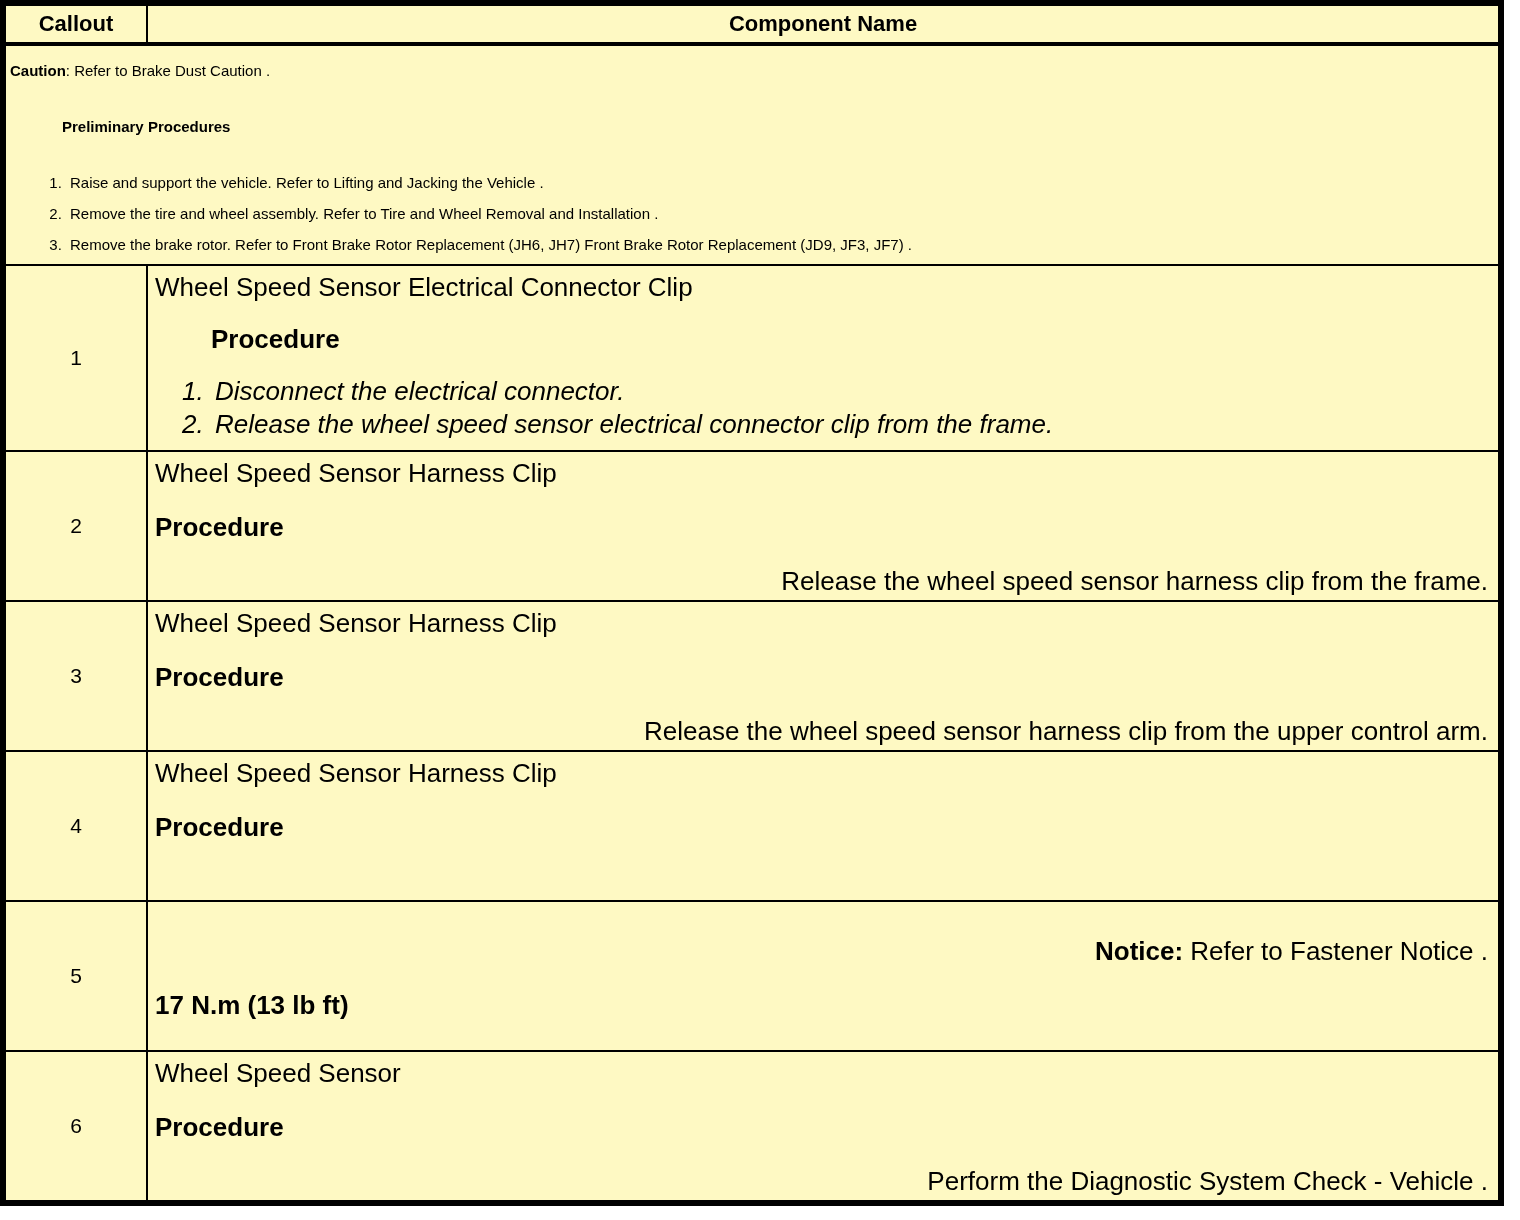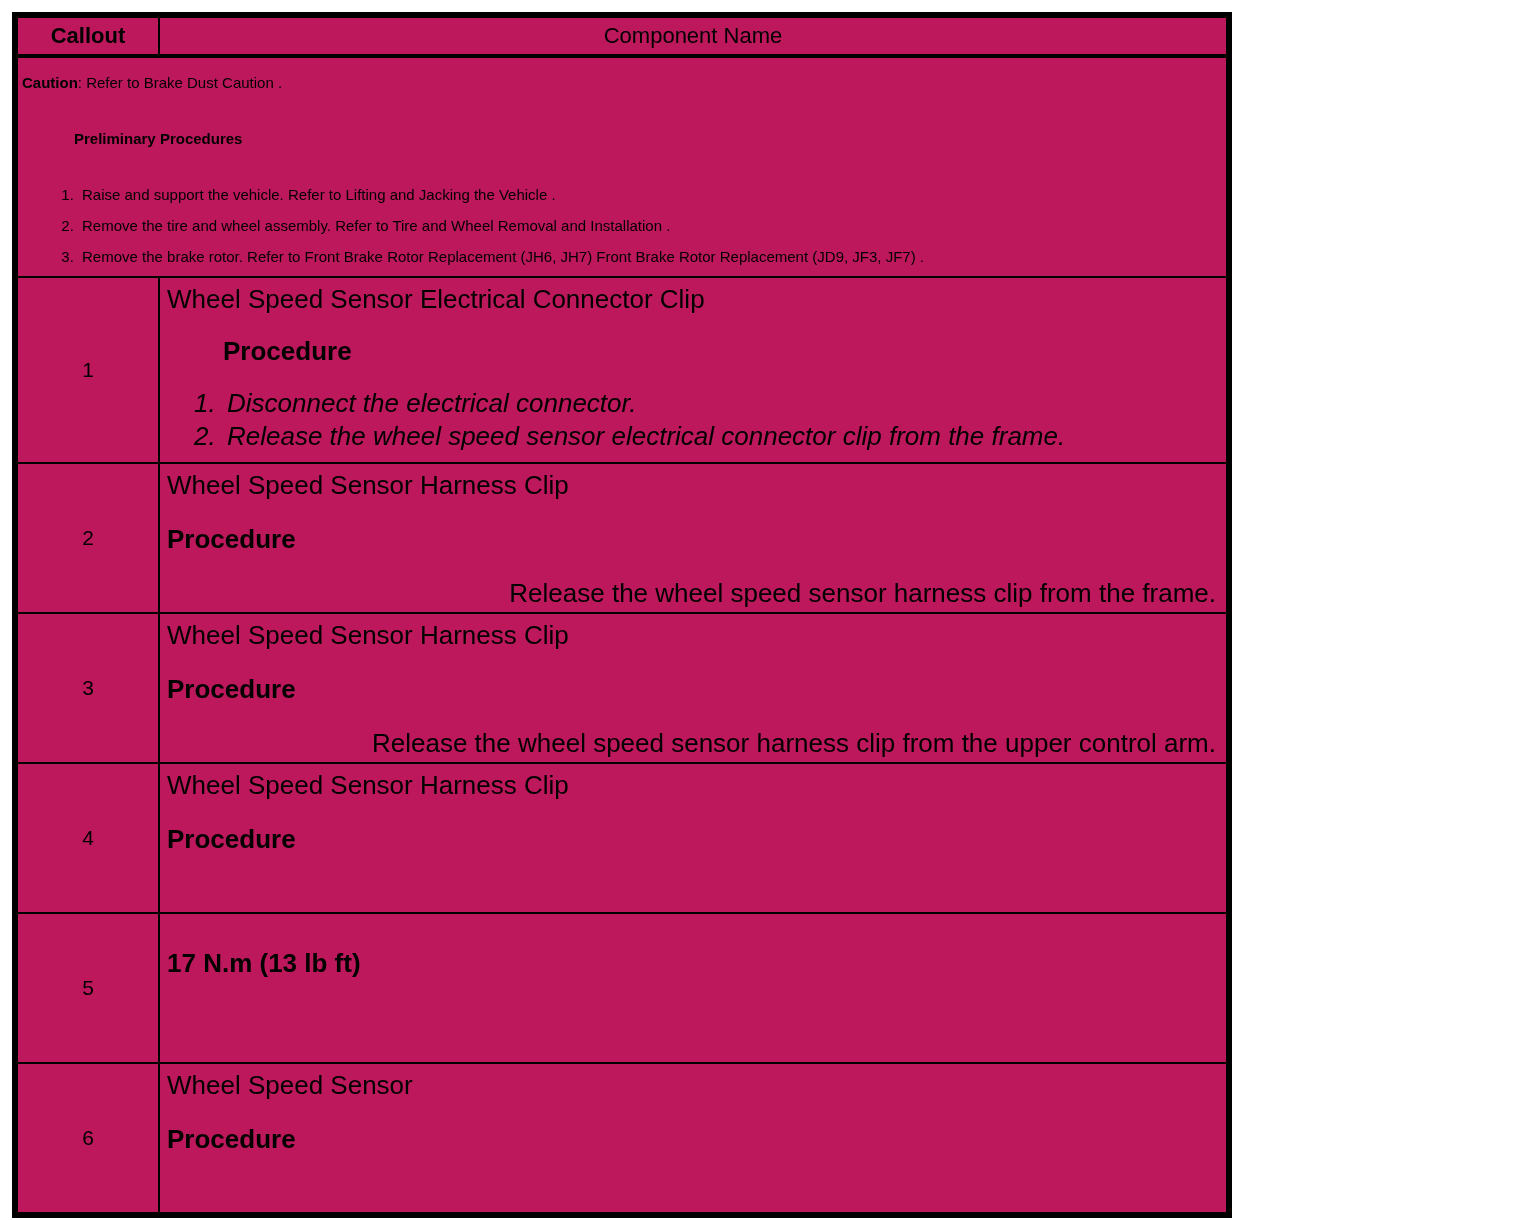--- a/index.html
+++ b/index.html
@@ -5,24 +5,24 @@
   * { box-sizing: border-box; }
   html, body {
     margin: 0;
     padding: 0;
     background: #ffffff;
     width: 1520px;
     font-family: "Liberation Sans", sans-serif;
     color: #000000;
   }
   .doc-table {
-    margin: 12px;
+    margin: 0;
     border: 6px solid #000000;
-    width: 1220px;
-    background: #be185d;
+    width: 1504px;
+    background: #fef9c3;
   }
   .row { display: flex; }
   .border-top-thin { border-top: 2px solid #000000; }
 
   
   .header-row {
     height: 40px;
     border-bottom: 4px solid #000000;
   }
   .header-callout {
@@ -33,21 +33,21 @@
     align-items: center;
     justify-content: center;
     font-weight: bold;
     font-size: 22px;
   }
   .header-component {
     flex: 1;
     display: flex;
     align-items: center;
     justify-content: center;
-    font-weight: normal;
+    font-weight: bold;
     font-size: 22px;
   }
 
   
   .intro-cell {
     flex: 1;
     padding: 12px 14px 10px 4px;
     font-size: 15px;
     line-height: 26px;
     height: 218px;
@@ -149,25 +149,27 @@
     <div class="callout-cell">4</div>
     <div class="component-cell">
       <p>Wheel Speed Sensor Harness Clip</p>
       <p class="proc-label">Procedure</p>
     </div>
   </div>
 
   <div class="row row-std border-top-thin">
     <div class="callout-cell">5</div>
     <div class="component-cell">
+      <p class="row-text"><span class="bold">Notice:</span><span> Refer to Fastener Notice .</span></p>
       <p class="torque">17 N.m (13 lb ft)</p>
     </div>
   </div>
 
   <div class="row row-std border-top-thin">
     <div class="callout-cell">6</div>
     <div class="component-cell">
       <p>Wheel Speed Sensor</p>
       <p class="proc-label">Procedure</p>
+      <p class="row-text">Perform the Diagnostic System Check - Vehicle .</p>
     </div>
   </div>
 
 </div>
 
 </body></html>

